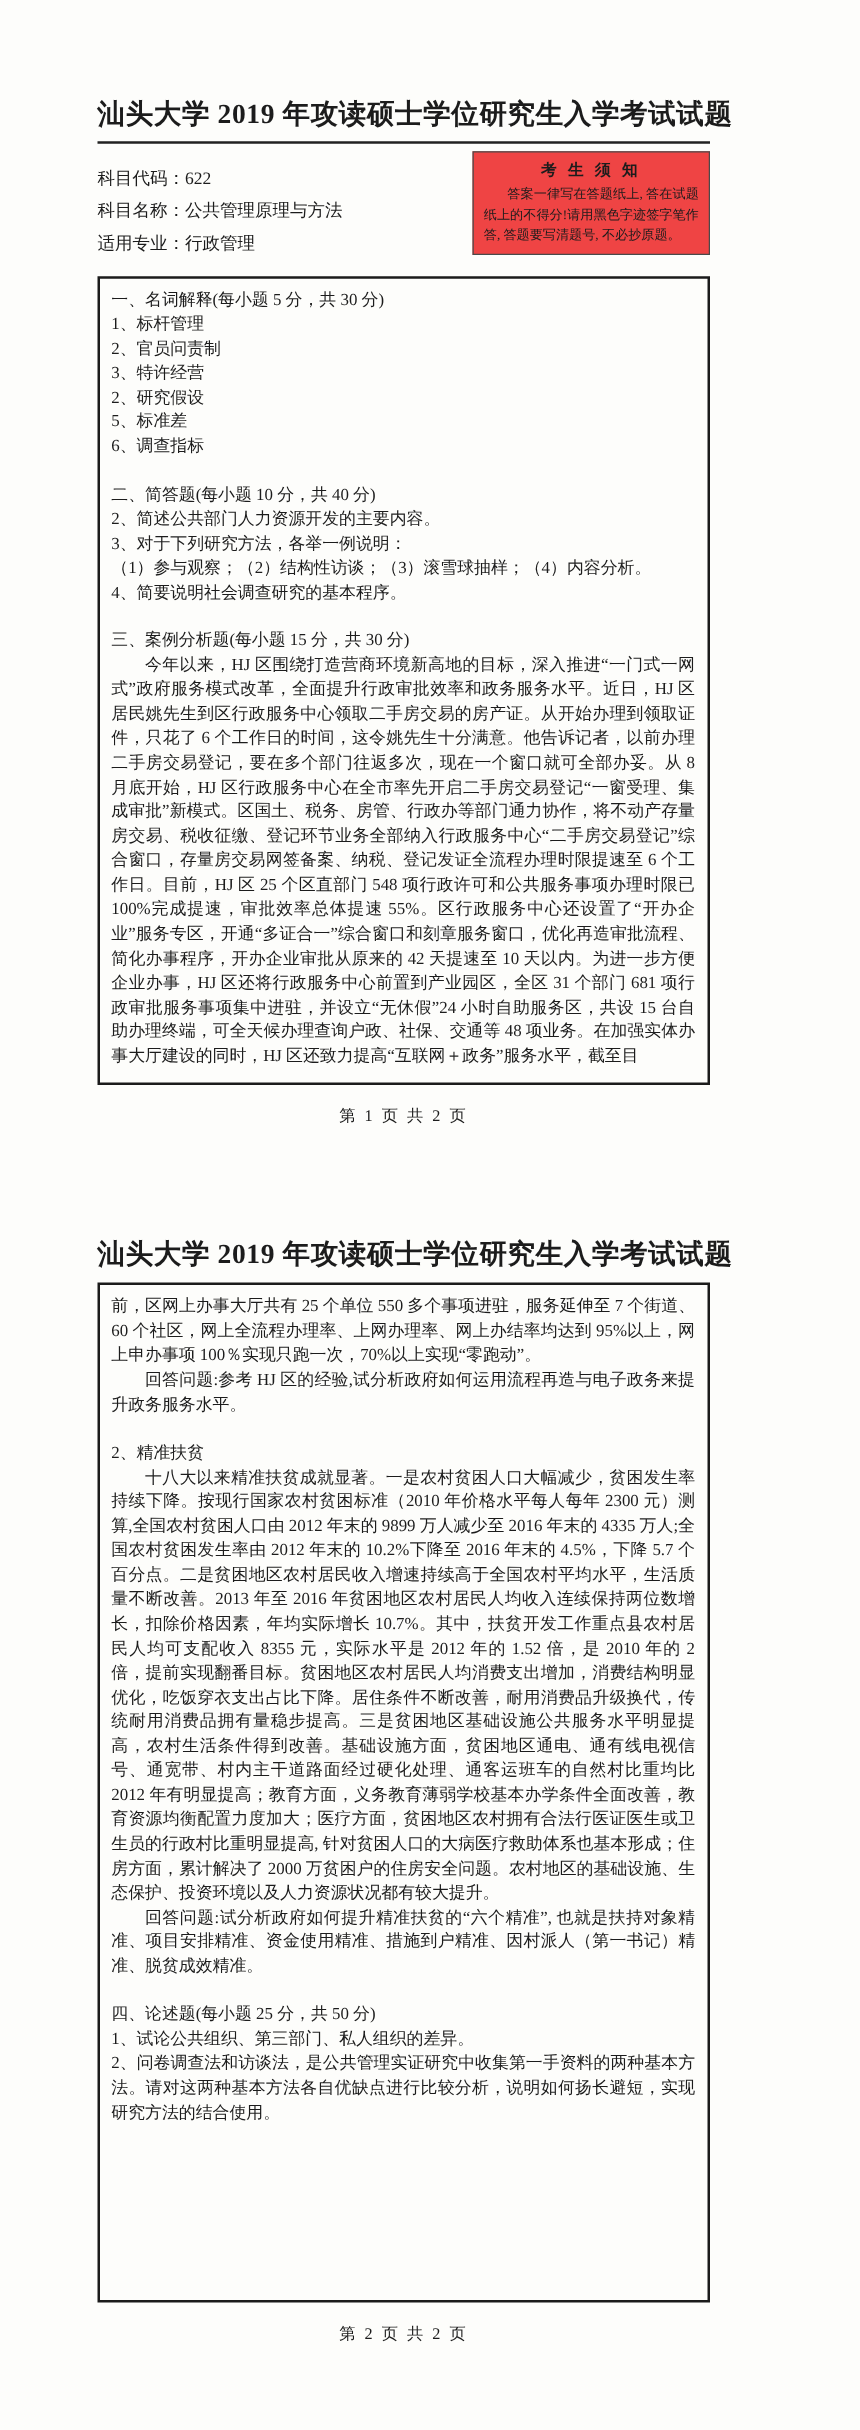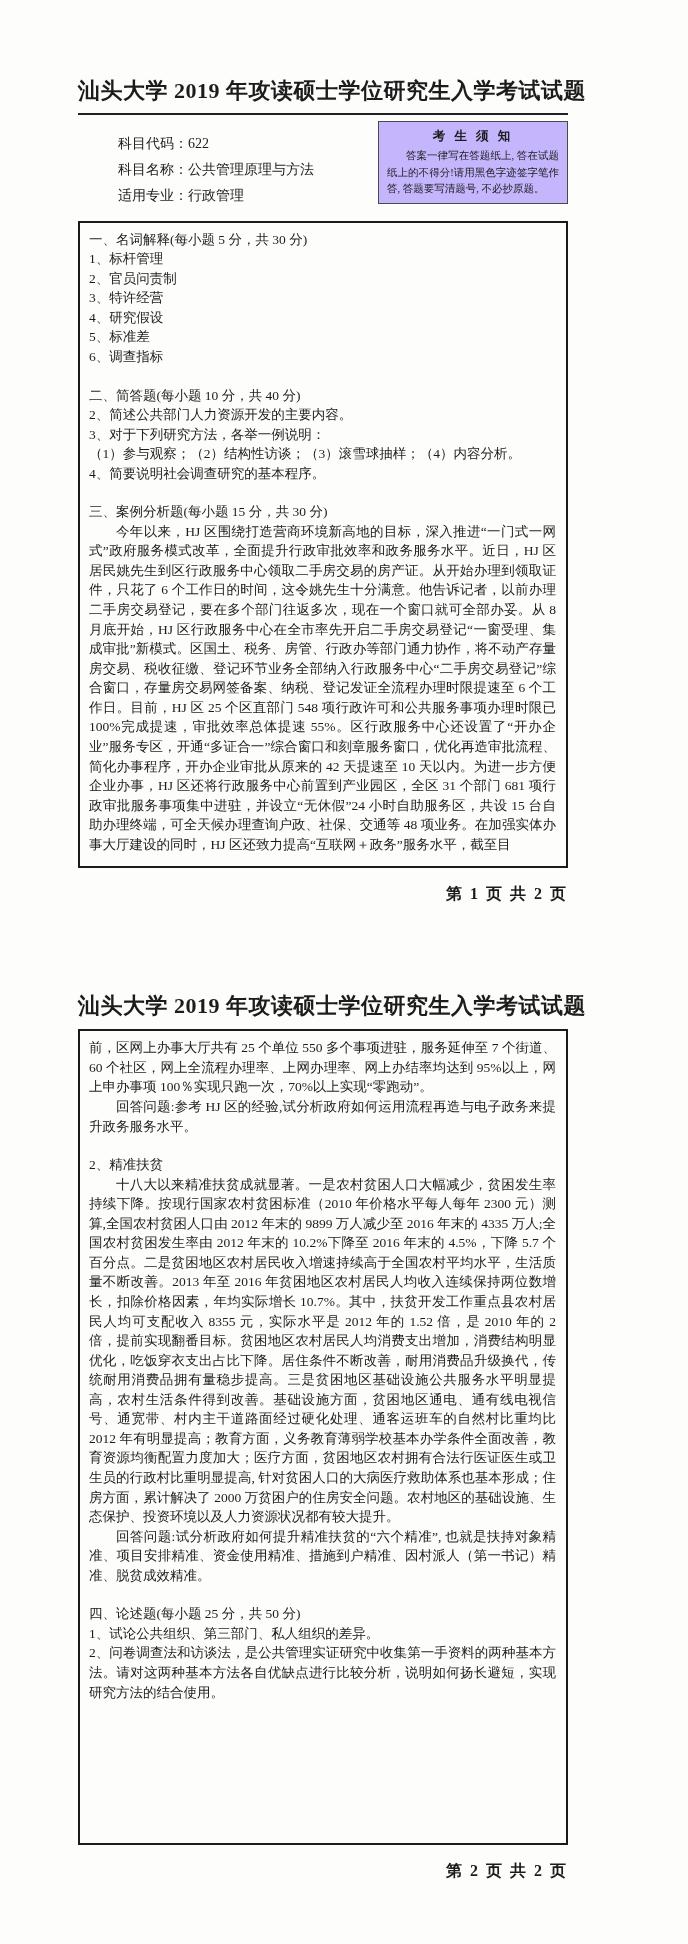--- a/index.html
+++ b/index.html
@@ -14,42 +14,42 @@
   .page-2 { margin-top:86px; }
 
   .exam-title {
     font-size:22px; font-weight:bold; text-align:center;
     letter-spacing:0.5px; white-space:nowrap;
   }
   .title-underlined { border-bottom:2px solid #222; padding-bottom:7px; }
 
   .head-row { display:flex; justify-content:space-between; align-items:flex-start; margin-top:6px; }
   .meta { font-size:14px; line-height:1.85; padding-top:10px; }
-  .meta div { white-space:nowrap;margin-left:40px; }
+  .meta div { white-space:nowrap; }
 
   .notice-box {
-    width:190px; border:1px solid #4a4a4a; background:#c4b5fd;
+    width:190px; border:1px solid #4a4a4a; background:#ef4444;
     padding:5px 8px 6px; font-size:10.5px; line-height:1.55; margin-top:0px;
   }
   .notice-title { text-align:center; font-size:12.5px; font-weight:bold; letter-spacing:3px; margin-bottom:2px; }
   .notice-body { text-indent:1.8em; text-align:justify; }
 
   .qbox {
     border:2px solid #1b1b1b; margin-top:12px;
     padding:7px 10px 12px 9px;
     font-size:13.5px; line-height:1.45; text-align:justify;
   }
   .qbox-p2 { margin-top:8px; min-height:816px; }
   .line { margin:0; }
   .line-para { text-indent:2em; }
   .line-cont { text-indent:0; }
   .line-blank { height:1.4em; }
 
   .page-footer {
-    text-align:right; font-size:16px; margin-top:16px; letter-spacing:2px;font-weight:bold;
+    text-align:center; font-size:13px; margin-top:16px; letter-spacing:2px;
   }
 </style>
 </head>
 <body>
 
 <div class="sheet">
 
   <section class="page page-1">
     <h1 class="exam-title title-underlined">汕头大学 2019 年攻读硕士学位研究生入学考试试题</h1>
 
@@ -63,21 +63,21 @@
         <div class="notice-title">考 生 须 知</div>
         <p class="notice-body">答案一律写在答题纸上, 答在试题纸上的不得分!请用黑色字迹签字笔作答, 答题要写清题号, 不必抄原题。</p>
       </div>
     </div>
 
     <div class="qbox">
         <p class="line line-section">一、名词解释(每小题 5 分，共 30 分)</p>
         <p class="line line-item">1、标杆管理</p>
         <p class="line line-item">2、官员问责制</p>
         <p class="line line-item">3、特许经营</p>
-        <p class="line line-item">4、研究假设</p>
+        <p class="line line-item">2、研究假设</p>
         <p class="line line-item">5、标准差</p>
         <p class="line line-item">6、调查指标</p>
         <p class="line line-blank">&nbsp;</p>
         <p class="line line-section">二、简答题(每小题 10 分，共 40 分)</p>
         <p class="line line-item">2、简述公共部门人力资源开发的主要内容。</p>
         <p class="line line-item">3、对于下列研究方法，各举一例说明：</p>
         <p class="line line-item">（1）参与观察；（2）结构性访谈；（3）滚雪球抽样；（4）内容分析。</p>
         <p class="line line-item">4、简要说明社会调查研究的基本程序。</p>
         <p class="line line-blank">&nbsp;</p>
         <p class="line line-section">三、案例分析题(每小题 15 分，共 30 分)</p>

